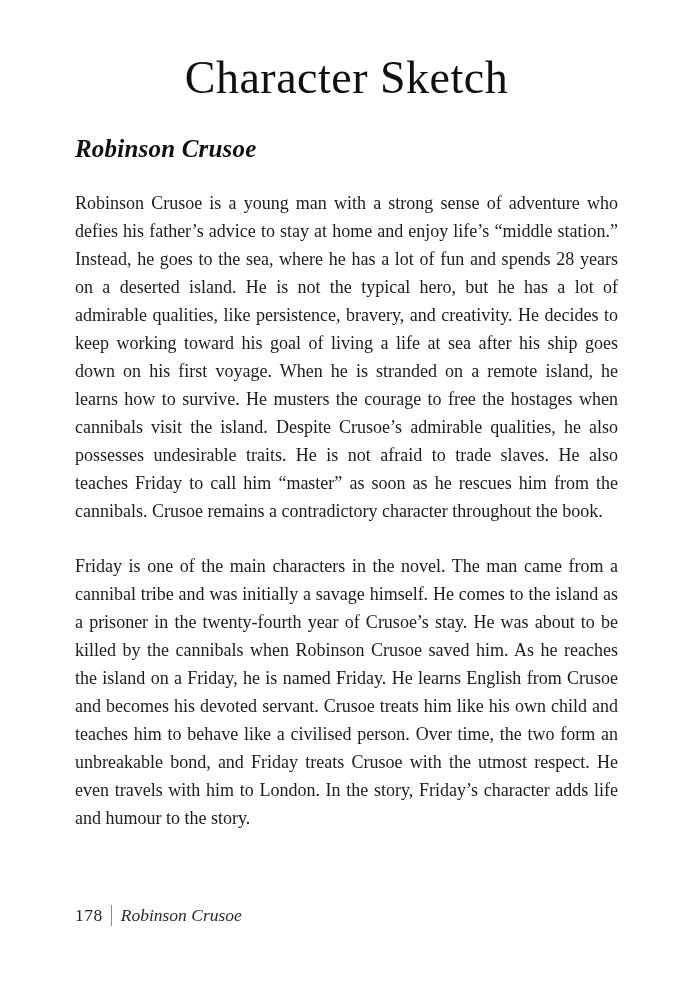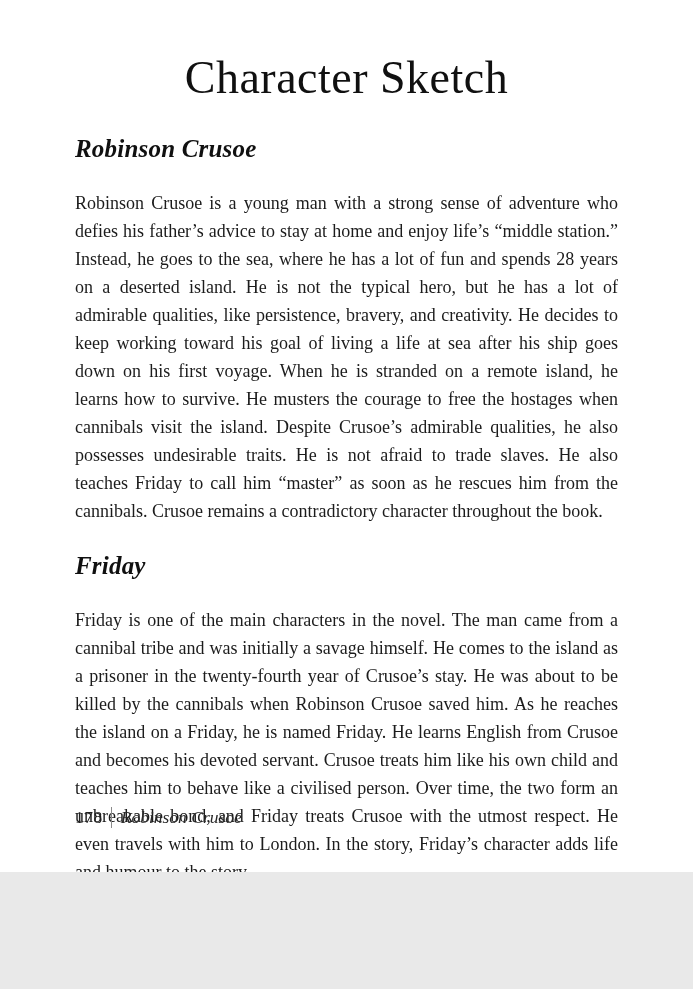--- a/index.html
+++ b/index.html
@@ -1,19 +1,19 @@
 <!DOCTYPE html>
 <html><head>
 <meta charset="utf-8">
 <style>
   * { margin: 0; padding: 0; box-sizing: border-box; }
   html, body { background: #e9e9e9; }
   .page {
     width: 693px;
-    height: 872px;
+    height: 989px;
     margin: 0 auto;
     background: #ffffff;
     position: relative;
     overflow: hidden;
     font-family: "Liberation Serif", serif;
     color: #1a1a1a;
   }
   .doc-title {
     margin-top: 52px;
     text-align: center;
@@ -39,21 +39,21 @@
     margin-top: 26px;
     font-size: 18px;
     line-height: 28px;
     text-align: justify;
     hyphens: none;
     color: #1c1c1c;
   }
   .footer {
     position: absolute;
     left: 75px;
-    bottom: 44px;
+    bottom: 63px;
     display: flex;
     align-items: center;
     font-size: 17.5px;
     color: #222222;
   }
   .footer .pagenum { letter-spacing: 0.5px; }
   .footer .sep {
     display: inline-block;
     width: 1px;
     height: 21px;
@@ -73,21 +73,20 @@
   <h1 class="doc-title">Character Sketch</h1>
 
   <div class="content">
 
     <section class="section-first">
       <h2 class="section-heading">Robinson Crusoe</h2>
       <p class="body-para">Robinson Crusoe is a young man with a strong sense of adventure who defies his father’s advice to stay at home and enjoy life’s “middle station.” Instead, he goes to the sea, where he has a lot of fun and spends 28 years on a deserted island. He is not the typical hero, but he has a lot of admirable qualities, like persistence, bravery, and creativity. He decides to keep working toward his goal of living a life at sea after his ship goes down on his first voyage. When he is stranded on a remote island, he learns how to survive. He musters the courage to free the hostages when cannibals visit the island. Despite Crusoe’s admirable qualities, he also possesses undesirable traits. He is not afraid to trade slaves. He also teaches Friday to call him “master” as soon as he rescues him from the cannibals. Crusoe remains a contradictory character throughout the book.</p>
     </section>
 
     <section class="section-next">
-      <h2 class="section-heading">Friday</h2>
       <p class="body-para">Friday is one of the main characters in the novel. The man came from a cannibal tribe and was initially a savage himself. He comes to the island as a prisoner in the twenty-fourth year of Crusoe’s stay. He was about to be killed by the cannibals when Robinson Crusoe saved him. As he reaches the island on a Friday, he is named Friday. He learns English from Crusoe and becomes his devoted servant. Crusoe treats him like his own child and teaches him to behave like a civilised person. Over time, the two form an unbreakable bond, and Friday treats Crusoe with the utmost respect. He even travels with him to London. In the story, Friday’s character adds life and humour to the story.</p>
     </section>
 
   </div>
 
   <div class="footer">
     <span class="pagenum">178</span>
     <span class="sep"></span>
     <span class="book">Robinson Crusoe</span>
   </div>

